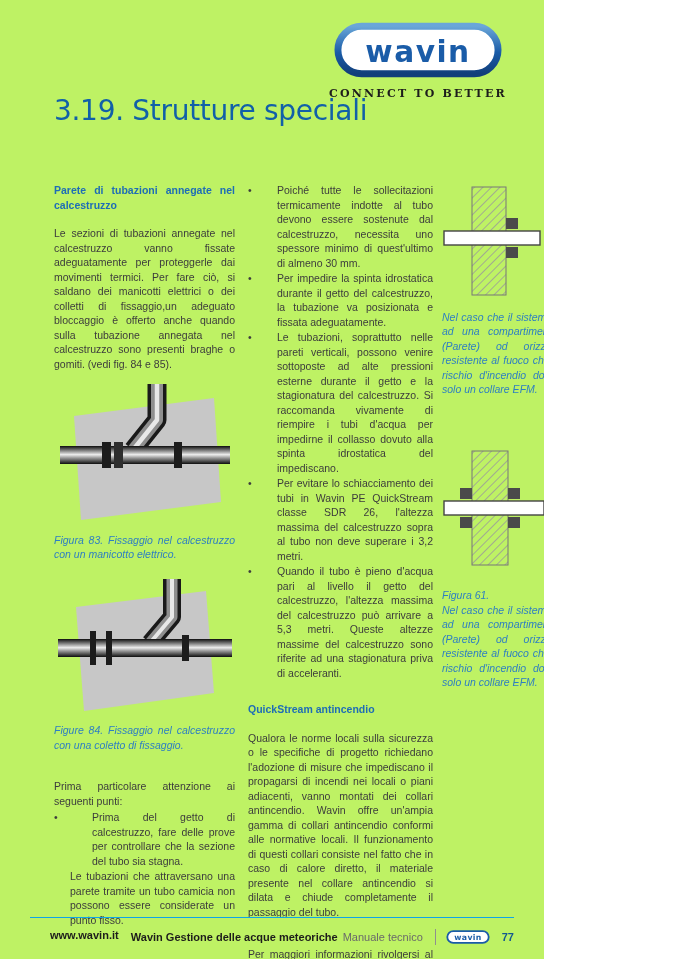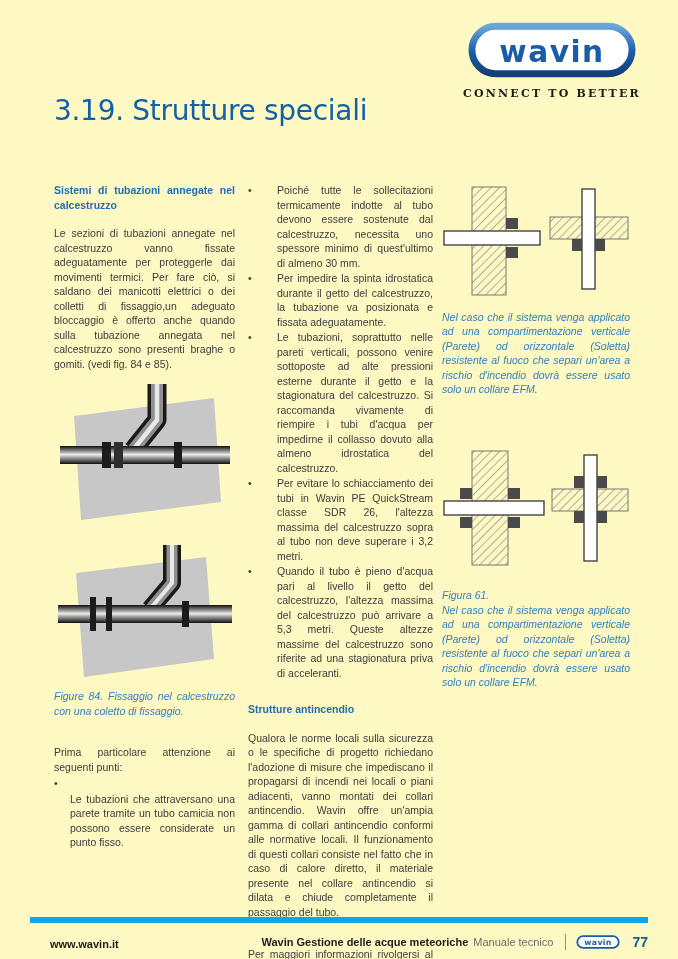--- a/index.html
+++ b/index.html
@@ -1,16 +1,16 @@
 <!DOCTYPE html>
 <html><head>
 <meta charset="utf-8">
 <style>
   html,body{margin:0;padding:0;background:#ffffff;}
-  .sheet{position:relative;width:678px;height:959px;background:#fef9c3;overflow:hidden;
+  .sheet{position:relative;width:544px;height:959px;background:#bef264;overflow:hidden;
          font-family:"Liberation Sans",sans-serif;color:#3c3c3c;}
 
   
   .brand{position:absolute;top:22px;right:36px;width:180px;text-align:center;}
   .tagline{margin-top:5px;font-family:"DejaVu Serif",serif;font-weight:bold;
            font-size:11px;letter-spacing:2.2px;color:#1d1d1b;white-space:nowrap;}
   .page-title{position:absolute;left:54px;top:94px;font-size:28px;font-weight:normal;
               color:#1160a8;letter-spacing:-0.3px;font-family:"DejaVu Sans",sans-serif;}
 
   
@@ -29,28 +29,28 @@
   .col1 .bullet-row .dot{flex:0 0 38px;}
   .bullet-row .btxt{flex:1;text-align:justify;}
   .indent-cont{margin-left:16px;text-align:justify;}
   .fire-head{margin-top:22px;margin-bottom:14px;}
   .info-para{margin-top:28px;}
   .fig85wrap{margin-top:2px;}
   .fig86wrap{margin-top:52px;}
   .cap-gap{margin-top:9px;}
 
   
-  .footer{position:absolute;left:30px;right:30px;top:917px;border-top:6px solid #0ea5e9;
-          padding-top:11px;display:flex;align-items:flex-end;font-size:11px;}
+  .footer{position:absolute;left:30px;right:30px;top:917px;border-top:1px solid #0ea5e9;
+          padding-top:11px;display:flex;align-items:flex-start;font-size:11px;}
   .site{font-weight:bold;color:#1d1d1b;margin-left:20px;}
   .foot-right{margin-left:auto;display:flex;align-items:center;}
   .doc-bold{font-weight:bold;color:#1d1d1b;}
   .doc-light{color:#6a6a6a;margin-left:5px;}
   .vdiv{width:1px;height:16px;background:#8f8f8f;margin:0 10px 0 12px;}
-  .pageno{color:#14598f;font-weight:bold;font-size:14px;margin-left:12px;}
+  .pageno{color:#14598f;font-weight:bold;font-size:11px;margin-left:12px;}
 </style>
 </head>
 <body>
 
 <div class="sheet">
 
   <div class="brand">
     <svg width="168" height="56" viewBox="0 0 170 56">
       <defs>
         <linearGradient id="lg" x1="0" y1="0" x2="0" y2="1">
@@ -63,21 +63,21 @@
       <text x="85" y="40" text-anchor="middle" font-family="DejaVu Sans, sans-serif" font-size="30" font-weight="bold" fill="#1a5ca8" letter-spacing="1.5">wavin</text>
     </svg>
     <div class="tagline">CONNECT TO BETTER</div>
   </div>
 
   <div class="page-title">3.19. Strutture speciali</div>
 
   <div class="cols">
 
     <div class="col col1">
-      <p class="subhead">Sistemi di tubazioni annegate nel calcestruzzo</p>
+      <p class="subhead">Parete di tubazioni annegate nel calcestruzzo</p>
       <p class="para">Le sezioni di tubazioni annegate nel calcestruzzo vanno fissate adeguatamente per proteggerle dai movimenti termici. Per fare ciò, si saldano dei manicotti elettrici o dei colletti di fissaggio,un adeguato bloccaggio è offerto anche quando sulla tubazione annegata nel calcestruzzo sono presenti braghe o gomiti. (vedi fig. 84 e 85).</p>
 
       <div class="fig">
         <svg width="181" height="140" viewBox="0 0 181 140">
           <defs>
             <linearGradient id="pipeV83" x1="0" y1="0" x2="0" y2="1">
               <stop offset="0" stop-color="#0d0d0d"></stop>
                 <stop offset="0.28" stop-color="#8d8d8d"></stop>
               <stop offset="0.48" stop-color="#ececec"></stop>
                 <stop offset="0.66" stop-color="#9a9a9a"></stop>
@@ -86,20 +86,21 @@
           </defs>
           <polygon points="20,32 160,14 167,118 27,136" fill="#c7c7c7"></polygon>
           <path d="M103,0 V36 L79,66" stroke="#1a1a1a" stroke-width="19" fill="none" stroke-linejoin="round"></path>
           <path d="M103,0 V36 L79,66" stroke="#8f8f8f" stroke-width="12" fill="none" stroke-linejoin="round"></path>
           <path d="M103,0 V36 L79,66" stroke="#e8e8e8" stroke-width="4.5" fill="none" stroke-linejoin="round"></path>
           <rect x="6" y="62" width="170" height="18" fill="url(#pipeV83)"></rect>
           <rect x="48" y="58" width="9" height="26" fill="#1c1c1c"></rect>
           <rect x="60" y="58" width="9" height="26" fill="#2e2e2e"></rect>
           <rect x="120" y="58" width="8" height="26" fill="#1c1c1c"></rect>
         </svg>
+        <p class="caption">Figura 83. Fissaggio nel calcestruzzo con un manicotto elettrico.</p>
       </div>
 
       <div class="fig" style="margin-top:17px;">
         <svg width="181" height="136" viewBox="0 0 181 136">
           <defs>
             <linearGradient id="pipeV84" x1="0" y1="0" x2="0" y2="1">
               <stop offset="0" stop-color="#0d0d0d"></stop>
                 <stop offset="0.28" stop-color="#8d8d8d"></stop>
               <stop offset="0.48" stop-color="#ececec"></stop>
                 <stop offset="0.66" stop-color="#9a9a9a"></stop>
@@ -114,47 +115,48 @@
           <rect x="36" y="52" width="6" height="34" fill="#1c1c1c"></rect>
           <rect x="52" y="52" width="6" height="34" fill="#1c1c1c"></rect>
           <rect x="128" y="56" width="7" height="26" fill="#1c1c1c"></rect>
         </svg>
         <p class="caption">Figure 84. Fissaggio nel calcestruzzo con una coletto di fissaggio.</p>
       </div>
 
       <p class="para" style="margin-top:27px;margin-bottom:2px;">Prima particolare attenzione ai seguenti punti:</p>
       <div class="bullet-row">
         <span class="dot">•</span>
+        <span class="btxt">Prima del getto di calcestruzzo, fare delle prove per controllare che la sezione del tubo sia stagna.</span>
       </div>
       <div class="indent-cont">Le tubazioni che attraversano una parete tramite un tubo camicia non possono essere considerate un punto fisso.</div>
     </div>
 
     <div class="col col2">
       <div class="bullet-row">
         <span class="dot">•</span>
         <span class="btxt">Poiché tutte le sollecitazioni termicamente indotte al tubo devono essere sostenute dal calcestruzzo, necessita uno spessore minimo di quest'ultimo di almeno 30 mm.</span>
       </div>
       <div class="bullet-row">
         <span class="dot">•</span>
         <span class="btxt">Per impedire la spinta idrostatica durante il getto del calcestruzzo, la tubazione va posizionata e fissata adeguatamente.</span>
       </div>
       <div class="bullet-row">
         <span class="dot">•</span>
-        <span class="btxt">Le tubazioni, soprattutto nelle pareti verticali, possono venire sottoposte ad alte pressioni esterne durante il getto e la stagionatura del calcestruzzo. Si raccomanda vivamente di riempire i tubi d'acqua per impedirne il collasso dovuto alla almeno idrostatica del calcestruzzo.</span>
+        <span class="btxt">Le tubazioni, soprattutto nelle pareti verticali, possono venire sottoposte ad alte pressioni esterne durante il getto e la stagionatura del calcestruzzo. Si raccomanda vivamente di riempire i tubi d'acqua per impedirne il collasso dovuto alla spinta idrostatica del impediscano.</span>
       </div>
       <div class="bullet-row">
         <span class="dot">•</span>
         <span class="btxt">Per evitare lo schiacciamento dei tubi in Wavin PE QuickStream classe SDR 26, l'altezza massima del calcestruzzo sopra al tubo non deve superare i 3,2 metri.</span>
       </div>
       <div class="bullet-row">
         <span class="dot">•</span>
         <span class="btxt">Quando il tubo è pieno d'acqua pari al livello il getto del calcestruzzo, l'altezza massima del calcestruzzo può arrivare a 5,3 metri. Queste altezze massime del calcestruzzo sono riferite ad una stagionatura priva di acceleranti.</span>
       </div>
 
-      <p class="subhead fire-head">Strutture antincendio</p>
+      <p class="subhead fire-head">QuickStream antincendio</p>
       <p class="para">Qualora le norme locali sulla sicurezza o le specifiche di progetto richiedano l'adozione di misure che impediscano il propagarsi di incendi nei locali o piani adiacenti, vanno montati dei collari antincendio. Wavin offre un'ampia gamma di collari antincendio conformi alle normative locali. Il funzionamento di questi collari consiste nel fatto che in caso di calore diretto, il materiale presente nel collare antincendio si dilata e chiude completamente il passaggio del tubo.</p>
       <p class="para info-para">Per maggiori informazioni rivolgersi al team tecnico Wavin.</p>
     </div>
 
     <div class="col col3">
       <div class="fig85wrap">
         <svg width="188" height="112" viewBox="0 0 188 112">
           <defs>
             <pattern id="hatch85" width="6" height="6" patternUnits="userSpaceOnUse" patternTransform="rotate(45)">
               <line x1="0" y1="0" x2="0" y2="6" stroke="#9a9a9a" stroke-width="1.6"></line>

